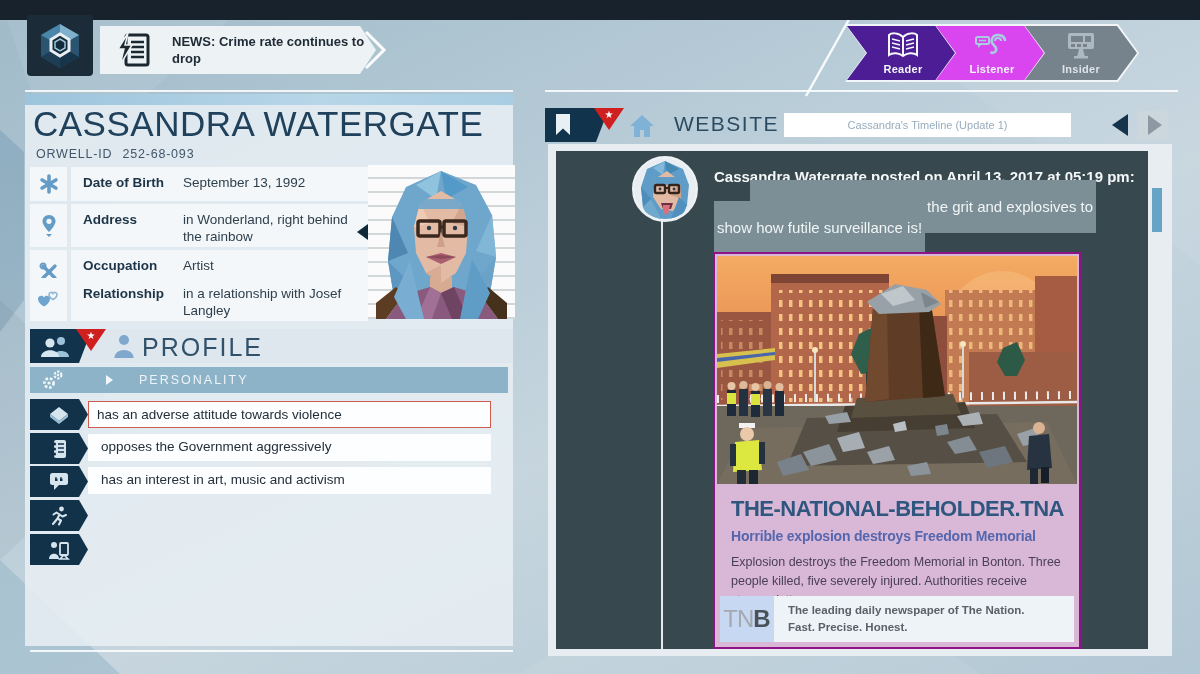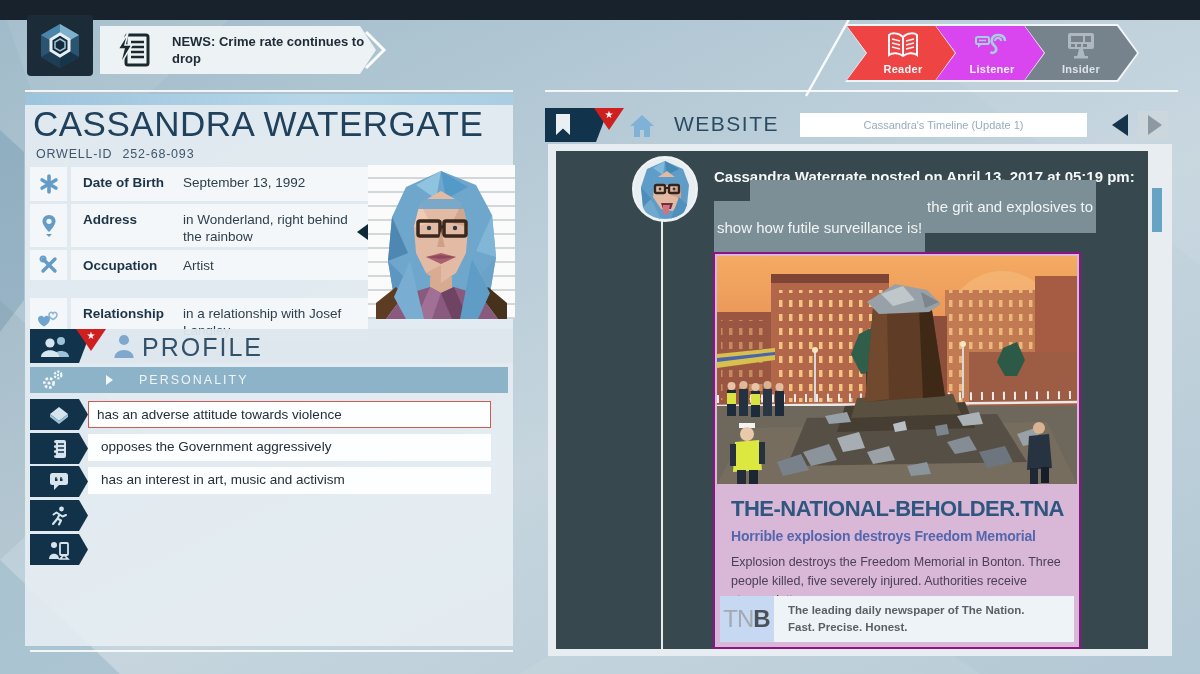--- a/index.html
+++ b/index.html
@@ -17,21 +17,21 @@
   .news-text{font-size:13px;font-weight:bold;color:#202c36;line-height:17px;width:200px;}
   .chev-out{left:362px;top:26px;}
   
   .tabw{top:24px;width:116px;height:58px;background:#f2f6f8;
         clip-path:polygon(0 0,calc(100% - 21px) 0,100% 50%,calc(100% - 21px) 100%,0 100%,21px 50%);}
   .tab{position:absolute;left:2px;top:2px;width:112px;height:54px;
        clip-path:polygon(0 0,calc(100% - 20px) 0,100% 50%,calc(100% - 20px) 100%,0 100%,20px 50%);
        display:flex;flex-direction:column;align-items:center;justify-content:flex-end;padding-bottom:5px;box-sizing:border-box;}
   .tab .ticon{position:absolute;top:5px;left:0;right:0;display:flex;justify-content:center;}
   .tab-label{font-size:11px;font-weight:bold;letter-spacing:.3px;}
-  .tab-reader{background:#ef4444;}  .tab-reader .tab-label{color:#f4f8fa;}
+  .tab-reader{background:#4c1d95;}  .tab-reader .tab-label{color:#f4f8fa;}
   .tab-listener{background:#d946ef;justify-content:flex-end;}.tab-listener .tab-label{color:#eef4f8;}
   .tab-insider{background:#76838d;} .tab-insider .tab-label{color:#dde3e8;text-align:right;}
   
   .left-panel{left:25px;top:94px;width:488px;height:552px;background:rgba(233,240,244,.85);}
   .hline{height:2px;background:rgba(255,255,255,.85);}
   .bluebar{left:25px;top:94px;width:488px;height:11px;background:linear-gradient(90deg,#9cc4dc,#b7d6e8 60%,#a9cde2);}
   .subject-name{left:33px;top:104px;width:478px;font-size:35px;font-weight:300;color:#20415c;letter-spacing:.5px;}
   .id-line{left:36px;top:147px;font-size:12.5px;color:#41566a;letter-spacing:.8px;}
   .id-line span{margin-right:10px;}
   .ds-row{left:30px;display:flex;}
@@ -58,21 +58,21 @@
   .trait{left:88px;width:403px;height:27px;background:#fdfeff;box-sizing:border-box;
          font-size:13.5px;color:#232f3a;line-height:25px;padding-left:13px;}
   .trait.hl-border{border:1.5px solid #cf5a50;padding-left:8px;}
   .cat-tab{left:30px;width:58px;height:31px;background:#12324a;
            clip-path:polygon(0 0,calc(100% - 9px) 0,100% 50%,calc(100% - 9px) 100%,0 100%);
            display:flex;align-items:center;justify-content:center;}
   
   .web-navy-tab{left:545px;top:108px;width:64px;height:34px;}
   .home-ico{left:629px;top:114px;}
   .web-title{left:662px;top:112px;font-size:21px;font-weight:300;letter-spacing:1.5px;color:#2b4b63;margin-left:12px;}
-  .addr-box{left:800px;top:113px;width:287px;height:24px;background:#fff;
+  .addr-box{left:784px;top:113px;width:287px;height:24px;background:#fff;
             font-size:11px;color:#97adbe;text-align:center;line-height:24px;}
   .back-btn{left:1112px;top:114px;width:0;height:0;border-top:11px solid transparent;
             border-bottom:11px solid transparent;border-right:16px solid #15334a;}
   .fwd-btn{left:1138px;top:111px;width:30px;height:28px;background:#ccd6dd;}
   .fwd-btn::after{content:"";position:absolute;left:10px;top:4px;width:0;height:0;
             border-top:10px solid transparent;border-bottom:10px solid transparent;border-left:14px solid #8d99a2;}
   .web-frame{left:548px;top:144px;width:624px;height:512px;background:#e7edf1;}
   .web-content{left:556px;top:151px;width:592px;height:498px;background:#37484e;overflow:hidden;}
   .scroll-thumb{left:1152px;top:188px;width:10px;height:44px;background:#67a3c5;}
   .avatar{left:76px;top:5px;width:60px;height:60px;border-radius:50%;border:3px solid #eef2f4;
@@ -214,36 +214,36 @@
         <path d="M10 1 C6 1 3.5 4 3.5 7.2 C3.5 11.5 10 18 10 18 C10 18 16.5 11.5 16.5 7.2 C16.5 4 14 1 10 1 Z" fill="#659cc6"></path>
         <circle cx="10" cy="7.3" r="2.6" fill="#f3f7fa"></circle>
         <polygon points="7,20 13,20 10,23" fill="#659cc6"></polygon>
         </svg>
     </div>
     <div class="ds-body">
         <div class="ds-label">Address</div>
       <div class="ds-value">in Wonderland, right behind the rainbow</div>
       </div>
   </div>
-  <div class="abs ds-row" style="top:250px;width:338px;height:30px;">
+  <div class="abs ds-row" style="top:250px;width:338px;height:43px;">
     <div class="ds-ico">
       <svg width="20" height="20" viewBox="0 0 20 20">
           <g stroke="#659cc6" stroke-width="3.4" stroke-linecap="round">
         <line x1="4" y1="4" x2="16" y2="16"></line>
             <line x1="16" y1="4" x2="4" y2="16"></line>
           </g>
         <circle cx="4" cy="4" r="2.6" fill="none" stroke="#659cc6" stroke-width="1.8"></circle>
         </svg>
     </div>
     <div class="ds-body">
         <div class="ds-label">Occupation</div>
       <div class="ds-value">Artist</div>
       </div>
   </div>
-  <div class="abs ds-row" style="top:298px;width:338px;height:43px;">
+  <div class="abs ds-row" style="top:278px;width:338px;height:43px;">
     <div class="ds-ico">
       <svg width="24" height="20" viewBox="0 0 24 20">
         <path d="M20 4.5 C20 2.5 17 1.5 16 3.5 C15 1.5 12 2.5 12 4.5 C12 7.5 16 9.5 16 9.5 C16 9.5 20 7.5 20 4.5 Z" fill="none" stroke="#8fb6d4" stroke-width="1.6"></path>
         <path d="M13 9 C13 6 8.5 4.5 7 7.5 C5.5 4.5 1 6 1 9 C1 13.5 7 16.5 7 16.5 C7 16.5 13 13.5 13 9 Z" fill="#6fa4ce"></path>
         </svg>
     </div>
     <div class="ds-body">
         <div class="ds-label">Relationship</div>
       <div class="ds-value">in a relationship with Josef Langley</div>
       </div>

